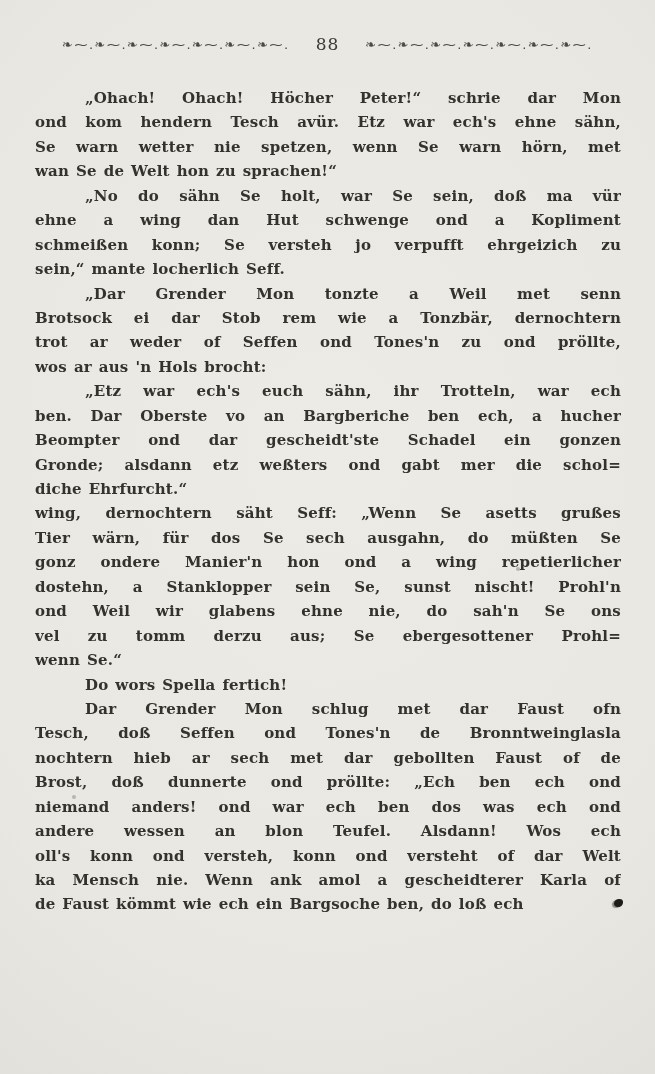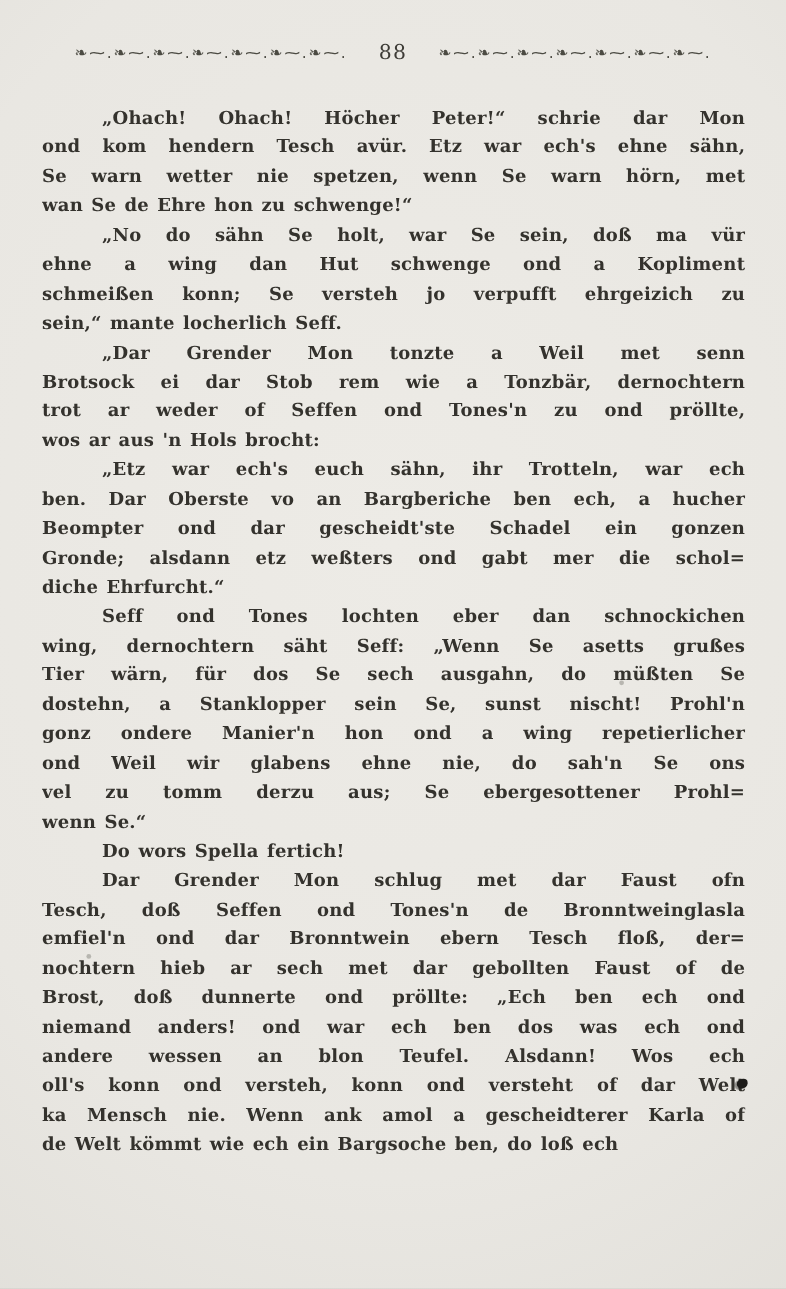--- a/index.html
+++ b/index.html
@@ -84,21 +84,21 @@
     <span class="orn">❧⁓.❧⁓.❧⁓.❧⁓.❧⁓.❧⁓.❧⁓.</span>
     <span class="pagenum">88</span>
     <span class="orn">❧⁓.❧⁓.❧⁓.❧⁓.❧⁓.❧⁓.❧⁓.</span>
   </header>
 
   <main class="body" id="text-body">
       <div class="para">
         <div class="line first">„Ohach! Ohach! Höcher Peter!“ schrie dar Mon</div>
         <div class="line">ond kom hendern Tesch avür. Etz war ech's ehne sähn,</div>
         <div class="line">Se warn wetter nie spetzen, wenn Se warn hörn, met</div>
-        <div class="line last">wan Se de Ehre hon zu schwenge!“</div>
+        <div class="line last">wan Se de Welt hon zu sprachen!“</div>
       </div>
       <div class="para">
         <div class="line first">„No do sähn Se holt, war Se sein, doß ma vür</div>
         <div class="line">ehne a wing dan Hut schwenge ond a Kopliment</div>
         <div class="line">schmeißen konn; Se versteh jo verpufft ehrgeizich zu</div>
         <div class="line last">sein,“ mante locherlich Seff.</div>
       </div>
       <div class="para">
         <div class="line first">„Dar Grender Mon tonzte a Weil met senn</div>
         <div class="line">Brotsock ei dar Stob rem wie a Tonzbär, dernochtern</div>
@@ -106,43 +106,41 @@
         <div class="line last">wos ar aus 'n Hols brocht:</div>
       </div>
       <div class="para">
         <div class="line first">„Etz war ech's euch sähn, ihr Trotteln, war ech</div>
         <div class="line">ben. Dar Oberste vo an Bargberiche ben ech, a hucher</div>
         <div class="line">Beompter ond dar gescheidt'ste Schadel ein gonzen</div>
         <div class="line">Gronde; alsdann etz weßters ond gabt mer die schol=</div>
         <div class="line last">diche Ehrfurcht.“</div>
       </div>
       <div class="para">
-        <div class="line first">Seff ond Tones lochten eber dan schnockichen</div>
         <div class="line">wing, dernochtern säht Seff: „Wenn Se asetts grußes</div>
         <div class="line">Tier wärn, für dos Se sech ausgahn, do müßten Se</div>
+        <div class="line">gonz ondere Manier'n hon ond a wing repetierlicher</div>
         <div class="line">dostehn, a Stanklopper sein Se, sunst nischt! Prohl'n</div>
-        <div class="line">gonz ondere Manier'n hon ond a wing repetierlicher</div>
         <div class="line">ond Weil wir glabens ehne nie, do sah'n Se ons</div>
         <div class="line">vel zu tomm derzu aus; Se ebergesottener Prohl=</div>
         <div class="line last">wenn Se.“</div>
       </div>
       <div class="para">
         <div class="line first last">Do wors Spella fertich!</div>
       </div>
       <div class="para">
         <div class="line first">Dar Grender Mon schlug met dar Faust ofn</div>
         <div class="line">Tesch, doß Seffen ond Tones'n de Bronntweinglasla</div>
-        <div class="line">emfiel'n ond dar Bronntwein ebern Tesch floß, der=</div>
         <div class="line">nochtern hieb ar sech met dar gebollten Faust of de</div>
         <div class="line">Brost, doß dunnerte ond pröllte: „Ech ben ech ond</div>
         <div class="line">niemand anders! ond war ech ben dos was ech ond</div>
         <div class="line">andere wessen an blon Teufel. Alsdann! Wos ech</div>
         <div class="line">oll's konn ond versteh, konn ond versteht of dar Welt</div>
         <div class="line">ka Mensch nie. Wenn ank amol a gescheidterer Karla of</div>
-        <div class="line last">de Welt kömmt wie ech ein Bargsoche ben, do loß ech</div>
+        <div class="line last">de Faust kömmt wie ech ein Bargsoche ben, do loß ech</div>
       </div>
     </main>
 
   <div class="ink-spot" style="left:614px; top:899px;"></div>
   <div class="speck" style="left:72px; top:795px;"></div>
   <div class="speck" style="left:516px; top:567px;"></div>
 
 </div>
 
 </body></html>

